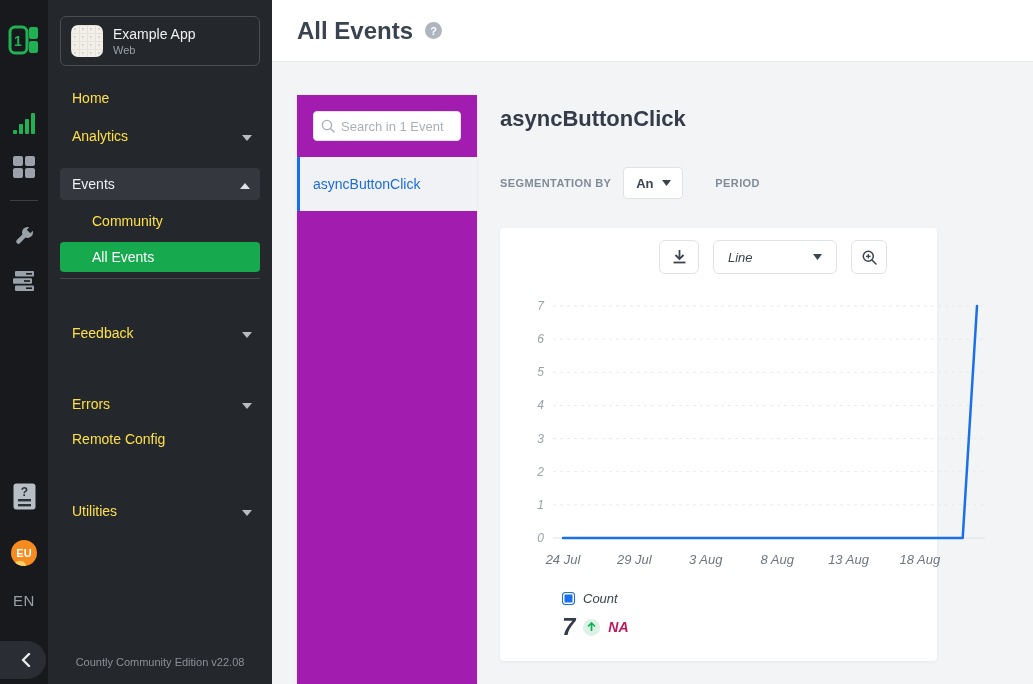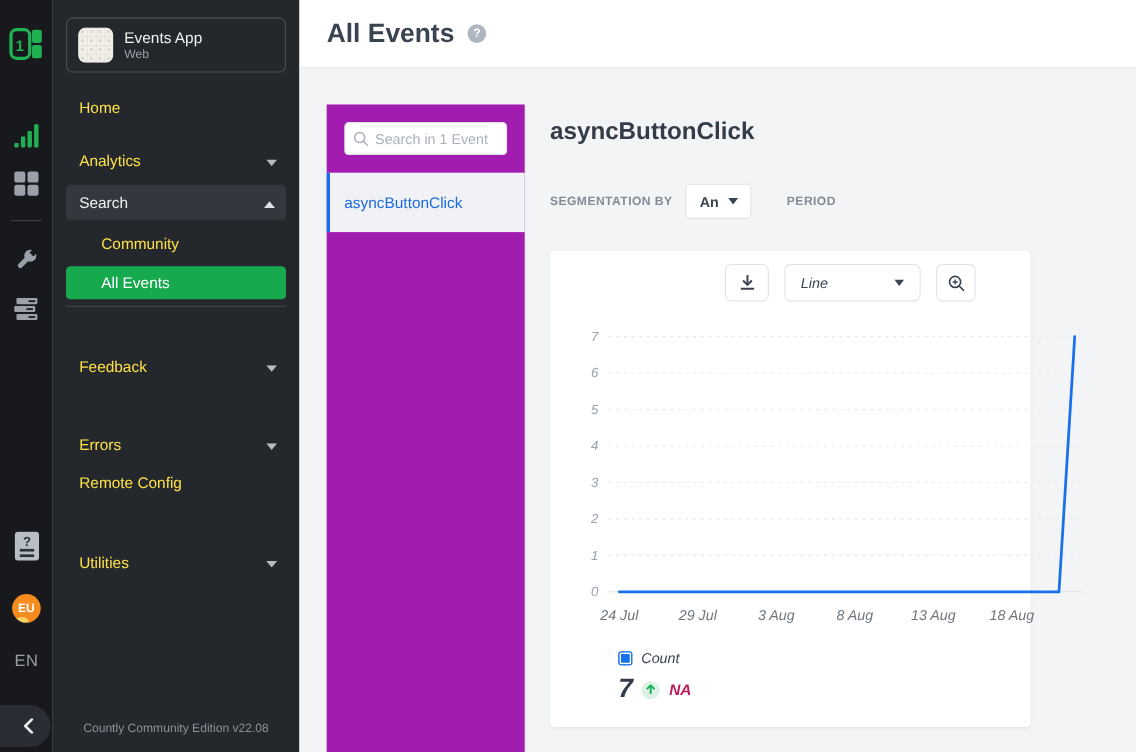--- a/index.html
+++ b/index.html
@@ -166,40 +166,40 @@
     <svg width="10" height="14" viewBox="0 0 10 14">
       <polyline points="8,1 2,7 8,13" fill="none" stroke="#e8eaec" stroke-width="2.4" stroke-linecap="round" stroke-linejoin="round"></polyline>
     </svg>
   </div>
 </div>
 
 <div class="sidebar">
   <div class="app-selector">
     <div class="app-icon"></div>
     <div>
-      <div class="app-name">Events App</div>
+      <div class="app-name">Example App</div>
       <div class="app-type">Web</div>
     </div>
   </div>
 
   <div class="srow" style="top:84px;">
     <span>Home</span>
   </div>
 
-  <div class="srow" style="top:132px;">
+  <div class="srow" style="top:122px;">
     <span>Analytics</span>
     <span class="chev">
       <svg width="10" height="6" viewBox="0 0 10 6">
           <polygon points="0,0 10,0 5,6" fill="#b7bcc2"></polygon>
         </svg>
     </span>
   </div>
 
   <div class="srow srow-hl" style="top:168px;">
-    <span>Search</span>
+    <span>Events</span>
     <span class="chev">
       <svg width="10" height="6" viewBox="0 0 10 6">
           <polygon points="0,6 10,6 5,0" fill="#dfe2e5"></polygon>
         </svg>
     </span>
   </div>
 
   <div class="srow srow-sub" style="top:207px;">
     <span>Community</span>
   </div>

